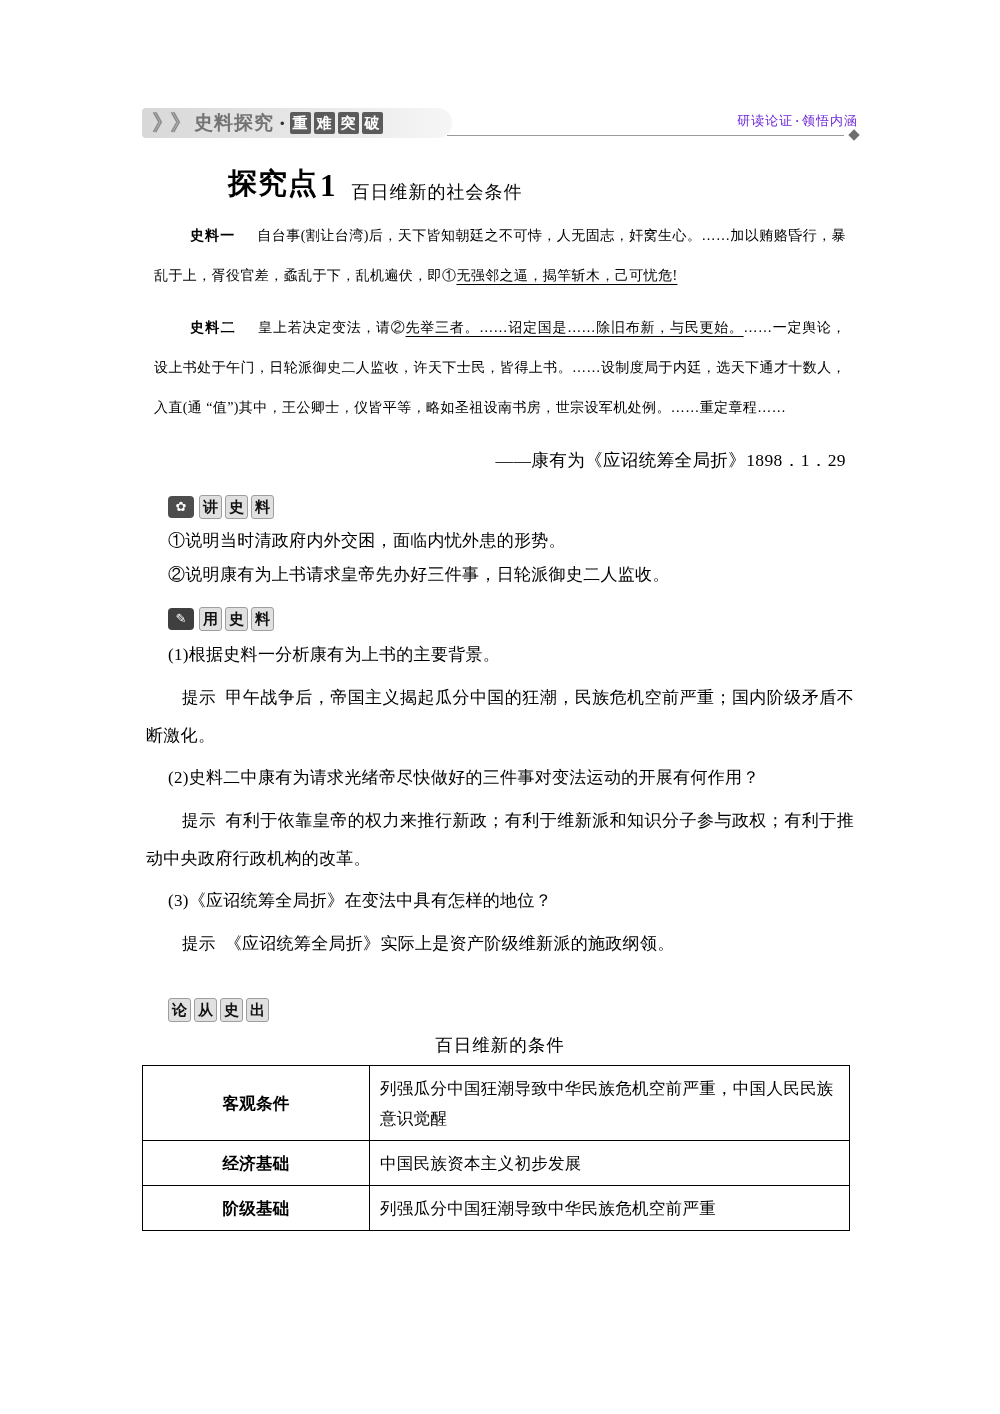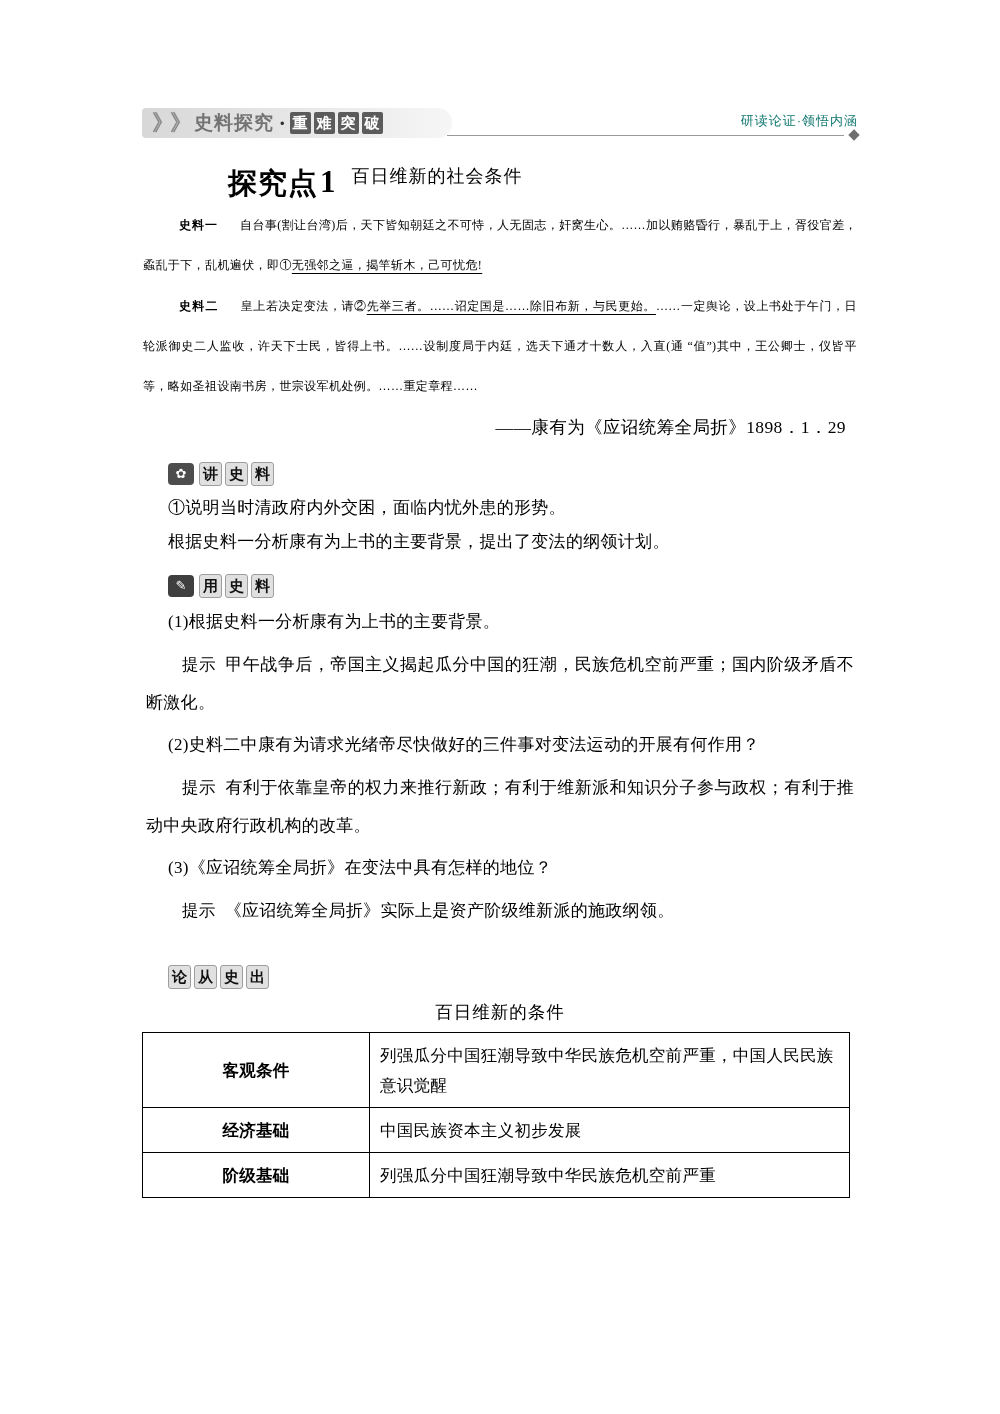--- a/index.html
+++ b/index.html
@@ -82,22 +82,22 @@
     font-weight: bold;
     padding: 1px 3px;
     line-height: 20px;
     border-radius: 2px;
   }
   .banner-right {
     position: absolute;
     right: 0;
     top: 4px;
     font-size: 13px;
-    color: #0f766e;
-    font-family: Liberation Sans, sans-serif;
+    color: #6d28d9;
+    font-family: Liberation Mono, monospace;
     letter-spacing: 1px;
   }
   .banner-rule {
     position: absolute;
     left: 305px;
     right: 14px;
     top: 27px;
     border-bottom: 1px solid #9a9a9a;
   }
   .banner-diamond {
@@ -107,21 +107,21 @@
     width: 8px;
     height: 8px;
     background: #6e6e6e;
     transform: rotate(45deg);
   }
 
   
   .sec-head {
     margin-top: 22px;
     display: flex;
-    align-items: flex-start;
+    align-items: flex-end;
     padding-left: 86px;
   }
   .sec-head .big {
     font-size: 29px;
     font-weight: bold;
     font-family: "Liberation Sans", sans-serif;
     letter-spacing: 1px;
   }
   .sec-head .num {
     font-size: 31px;
@@ -130,22 +130,22 @@
     margin-left: 2px;
   }
   .sec-head .sub {
     font-size: 18px;
     margin-left: 16px;
     letter-spacing: 1px;
   }
 
   
   p.para {
-    margin: 1px;
-    font-size: 12px;
+    margin: 12px;
+    font-size: 14px;
     line-height: 40px;
     text-align: justify;
     letter-spacing: 0.4px;
   }
   .indent2 { text-indent: 36px; }
   .src-label {
     font-weight: bold;
     letter-spacing: 1px;
   }
   .src-gap { display: inline-block; width: 22px; }
@@ -295,21 +295,21 @@
 
     <div class="tag-row">
       <span class="tag-ico">✿</span>
       <span class="tag-boxes">
         <span class="tag-box">讲</span>
         <span class="tag-box">史</span>
         <span class="tag-box">料</span>
       </span>
     </div>
     <p class="note">①说明当时清政府内外交困，面临内忧外患的形势。</p>
-    <p class="note">根据史料一分析康有为上书的主要背景，提出了变法的纲领计划。</p>
+    <p class="note">②说明康有为上书请求皇帝先办好三件事，日轮派御史二人监收。</p>
 
     <div class="tag-row">
       <span class="tag-ico pen">✎</span>
       <span class="tag-boxes">
         <span class="tag-box">用</span>
         <span class="tag-box">史</span>
         <span class="tag-box">料</span>
       </span>
     </div>
 

